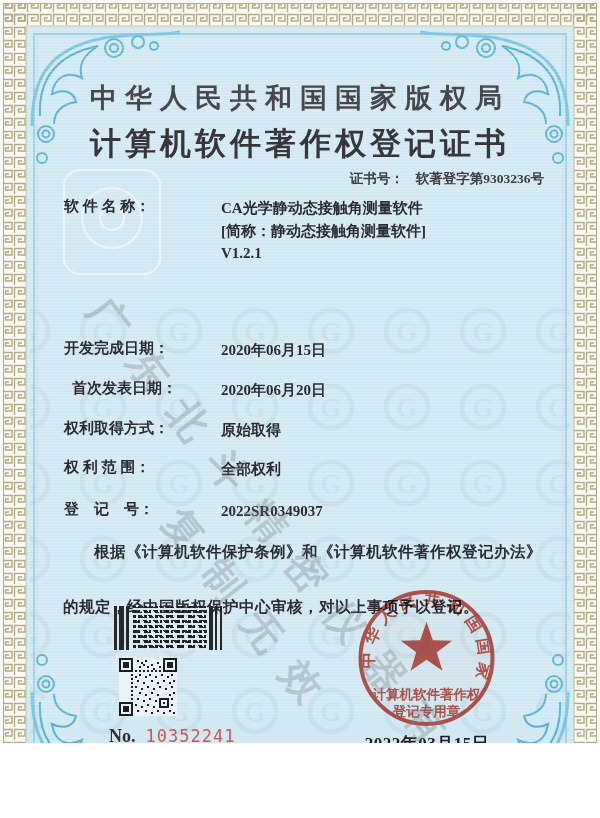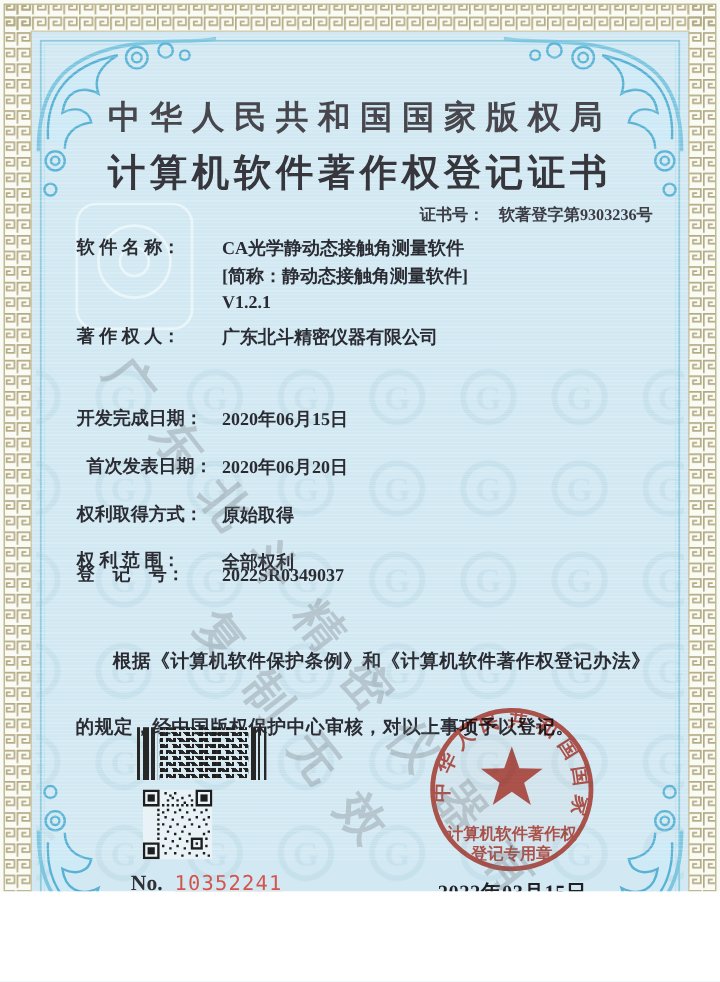--- a/index.html
+++ b/index.html
@@ -22,28 +22,28 @@
     position:absolute; top:123px; left:0; width:100%; text-align:center; z-index:2;
     font-size:31px; font-weight:700; letter-spacing:4px; color:#36363c;
   }
   .cert-no-row{
     position:absolute; top:170px; right:56px; z-index:2;
     font-size:13.5px; font-weight:700; color:#3c3c44;
   }
   .cert-no-row .cn-label{margin-right:12px;text-align:right;}
   .row{position:absolute; left:64px; display:flex; z-index:2; font-size:15px; font-weight:700; color:#2b2c33;}
   .row .lbl{width:121px; flex:none;}
-  .row .vline{display:block; line-height:22.5px;}
+  .row .vline{display:block; line-height:22.5px;margin-left:36px;}
   .r1{top:197px;}
   .r2{top:271px;}
   .r3{top:339px;}
   .r4{top:379px;text-align:center;}
   .r5{top:419px;}
   .r6{top:458px;}
-  .r7{top:469px;}
+  .r7{top:500px;}
   .statement{
     position:absolute; top:524px; left:63px; width:484px; z-index:2;
     font-size:15.5px; font-weight:700; color:#2b2c33;
     line-height:55px; text-indent:2em; letter-spacing:0.5px; margin:0;
   }
   .barcode{position:absolute; left:114px; top:606px; width:108px; height:44px; z-index:2;}
   .bc-left{position:absolute; left:0; top:0; bottom:0; width:17px;
     background:repeating-linear-gradient(90deg,#272727 0 3px,rgba(0,0,0,0) 3px 5px,#272727 5px 10px,rgba(0,0,0,0) 10px 12px);}
   .bc-right{position:absolute; right:0; top:0; bottom:0; width:13px;
     background:repeating-linear-gradient(90deg,#272727 0 4px,rgba(0,0,0,0) 4px 6px,#272727 6px 8px,rgba(0,0,0,0) 8px 11px);}
@@ -141,24 +141,20 @@
   </div>
 
   <div class="row r1">
     <span class="lbl">软 件 名 称：</span>
     <span class="val">
       <span class="vline">CA光学静动态接触角测量软件</span>
       <span class="vline">[简称：静动态接触角测量软件]</span>
       <span class="vline">V1.2.1</span>
     </span>
   </div>
-  <div class="row r2">
-    <span class="lbl">著 作 权 人：</span>
-    <span class="val vline">广东北斗精密仪器有限公司</span>
-  </div>
   <div class="row r3">
     <span class="lbl">开发完成日期：</span>
     <span class="val vline">2020年06月15日</span>
   </div>
   <div class="row r4">
     <span class="lbl">首次发表日期：</span>
     <span class="val vline">2020年06月20日</span>
   </div>
   <div class="row r5">
     <span class="lbl">权利取得方式：</span>

